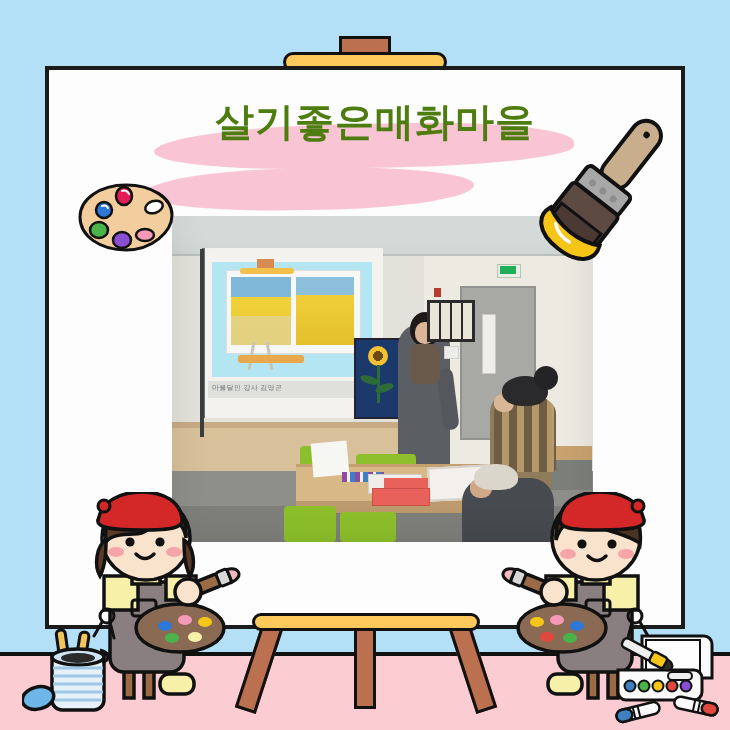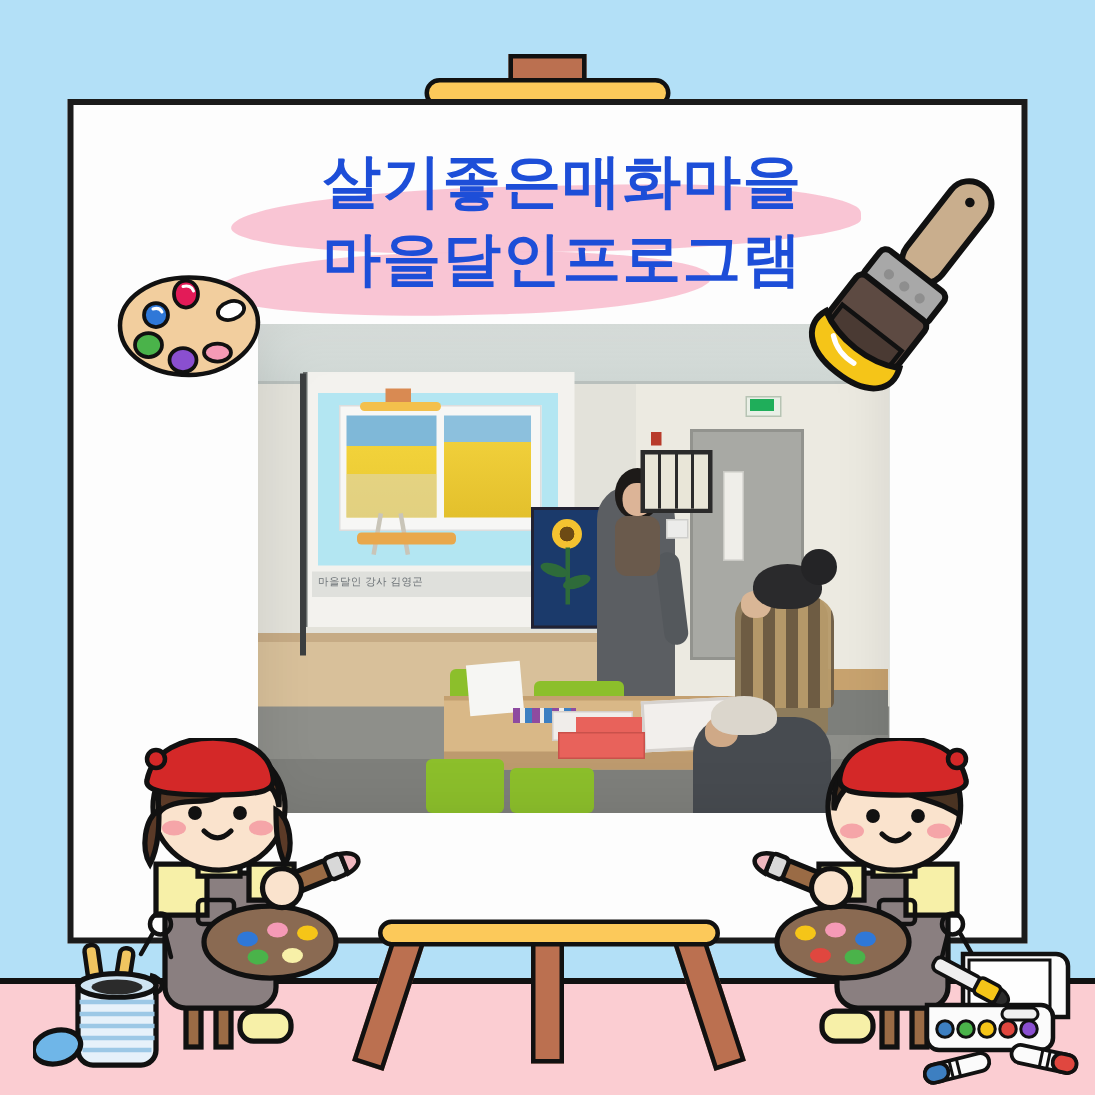--- a/index.html
+++ b/index.html
@@ -47,21 +47,21 @@
     position:absolute;left:105px;top:28px;width:420px;height:44px;
     background:#f9c2d2;border-radius:50% 42% 48% 44%/60% 55% 45% 50%;
     transform:rotate(-1.1deg);opacity:.95;
   }
   .stroke2{
     position:absolute;left:95px;top:72px;width:330px;height:42px;
     background:#f9c2d2;border-radius:46% 50% 44% 50%/55% 50% 52% 48%;
     transform:rotate(-1.3deg);opacity:.95;
   }
   .title-line{
-    position:relative;font-size:39px;font-weight:900;color:#1d4ed8;
+    position:relative;font-size:39px;font-weight:900;color:#4d7c0f;
     letter-spacing:1px;line-height:52px;white-space:nowrap;margin-left:20px;
   }
 
   
   .photo{
     position:absolute;left:172px;top:216px;width:421px;height:326px;
     overflow:hidden;z-index:5;background:#cfd4d2;
   }
   .ph{position:absolute;}
   .ph-ceiling{left:0;top:0;width:421px;height:42px;background:linear-gradient(#dfe5e2,#cdd5d2);}
@@ -161,21 +161,20 @@
 
   <div class="easel-topblock"></div>
   <div class="easel-topbar"></div>
 
   <div class="board">
 
     <div class="title-wrap">
       <div class="stroke"></div>
       <div class="stroke2"></div>
       <div class="title-line">살기좋은매화마을</div>
-      <div class="title-line">마을달인프로그램</div>
     </div>
 
   </div>
 
   <div class="photo">
     <div class="ph ph-ceiling"></div>
     <div class="ph ph-wall"></div>
     <div class="ph ph-wall-r"></div>
     <div class="ph ph-ceil-line"></div>
     <div class="ph ph-wain2"></div>

